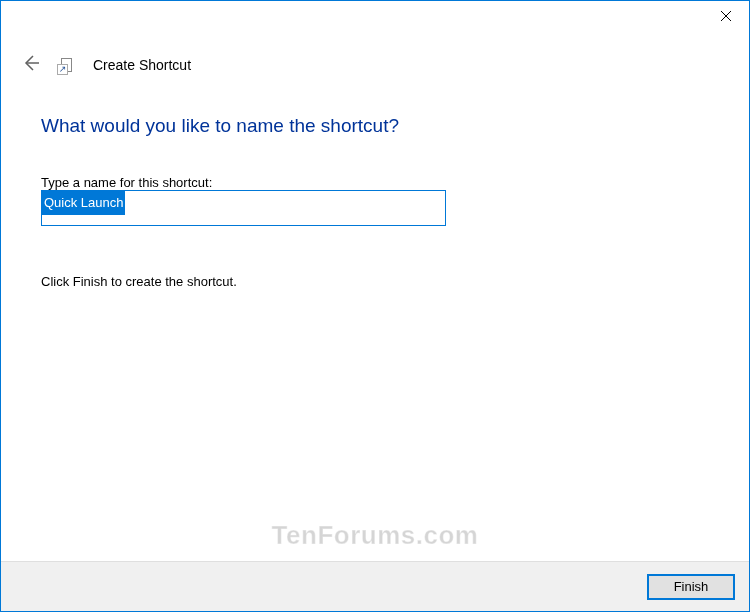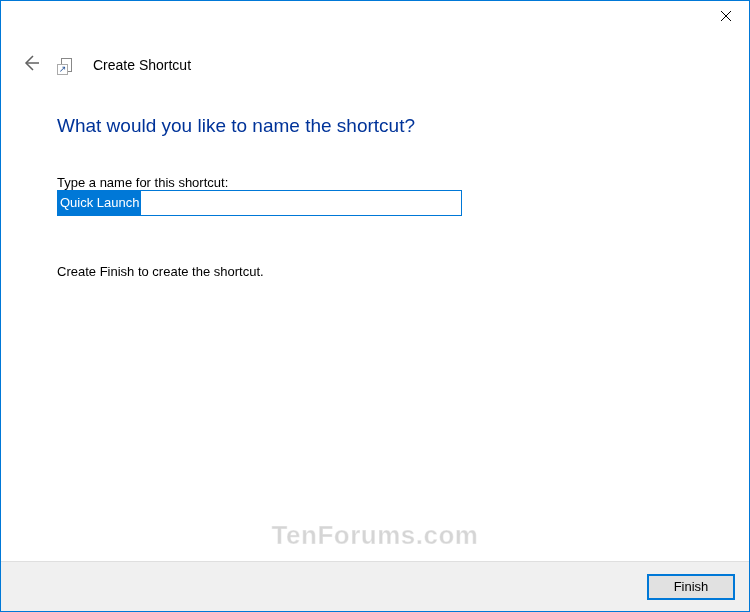--- a/index.html
+++ b/index.html
@@ -81,36 +81,36 @@
       width: 9px;
       height: 9px;
       border: 1px solid #aaa;
       text-align: center;
     }
     .header-title {
       font-size: 14px;
       color: #000;
     }
     .content {
-      padding: 34px 42px 20px 56px;
+      padding: 34px 42px 20px 40px;
       flex: 1;
     }
     .main-heading {
       font-size: 19px;
       color: #003399;
       font-weight: 400;
       margin-bottom: 38px;
     }
     .field-label {
       font-size: 13px;
       color: #000;
     }
     .input-wrap {
       width: 405px;
-      height: 26px;
+      height: 36px;
       border: 1px solid #0078d7;
       background: #fff;
       padding: 0;
       display: flex;
       align-items: flex-start;
       margin-bottom: 48px;
     }
     .input-selection {
       background: #0078d7;
       color: #ffffff;
@@ -192,21 +192,21 @@
   </div>
 
   <div class="content">
     <h1 class="main-heading">What would you like to name the shortcut?</h1>
 
     <div class="field-label">Type a name for this shortcut:</div>
     <div class="input-wrap">
       <span class="input-selection">Quick Launch</span>
     </div>
 
-    <div class="helper-text">Create Finish to create the shortcut.</div>
+    <div class="helper-text">Click Finish to create the shortcut.</div>
   </div>
 
   <div class="watermark">TenForums.com</div>
 
   <div class="button-bar">
     <button class="btn btn-default">Finish</button>
   </div>
 
 </div>
 

